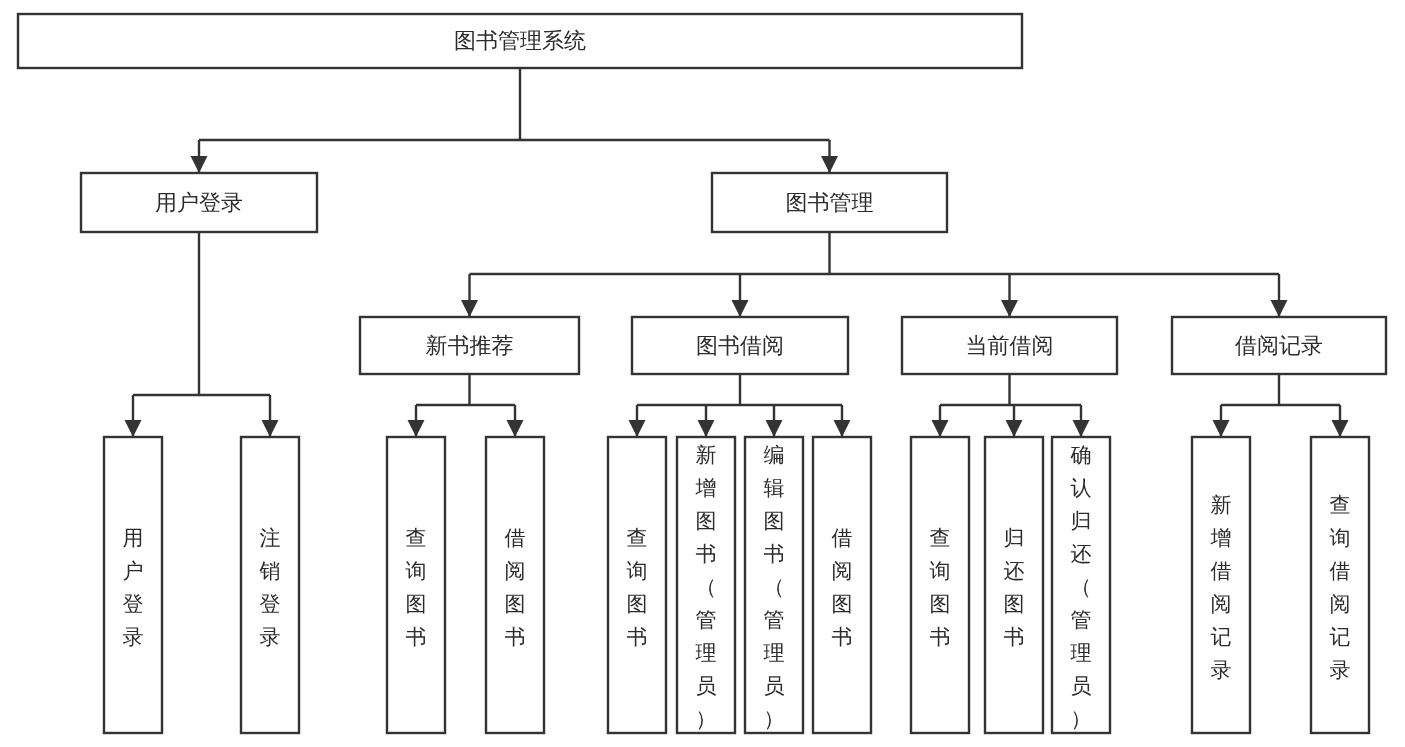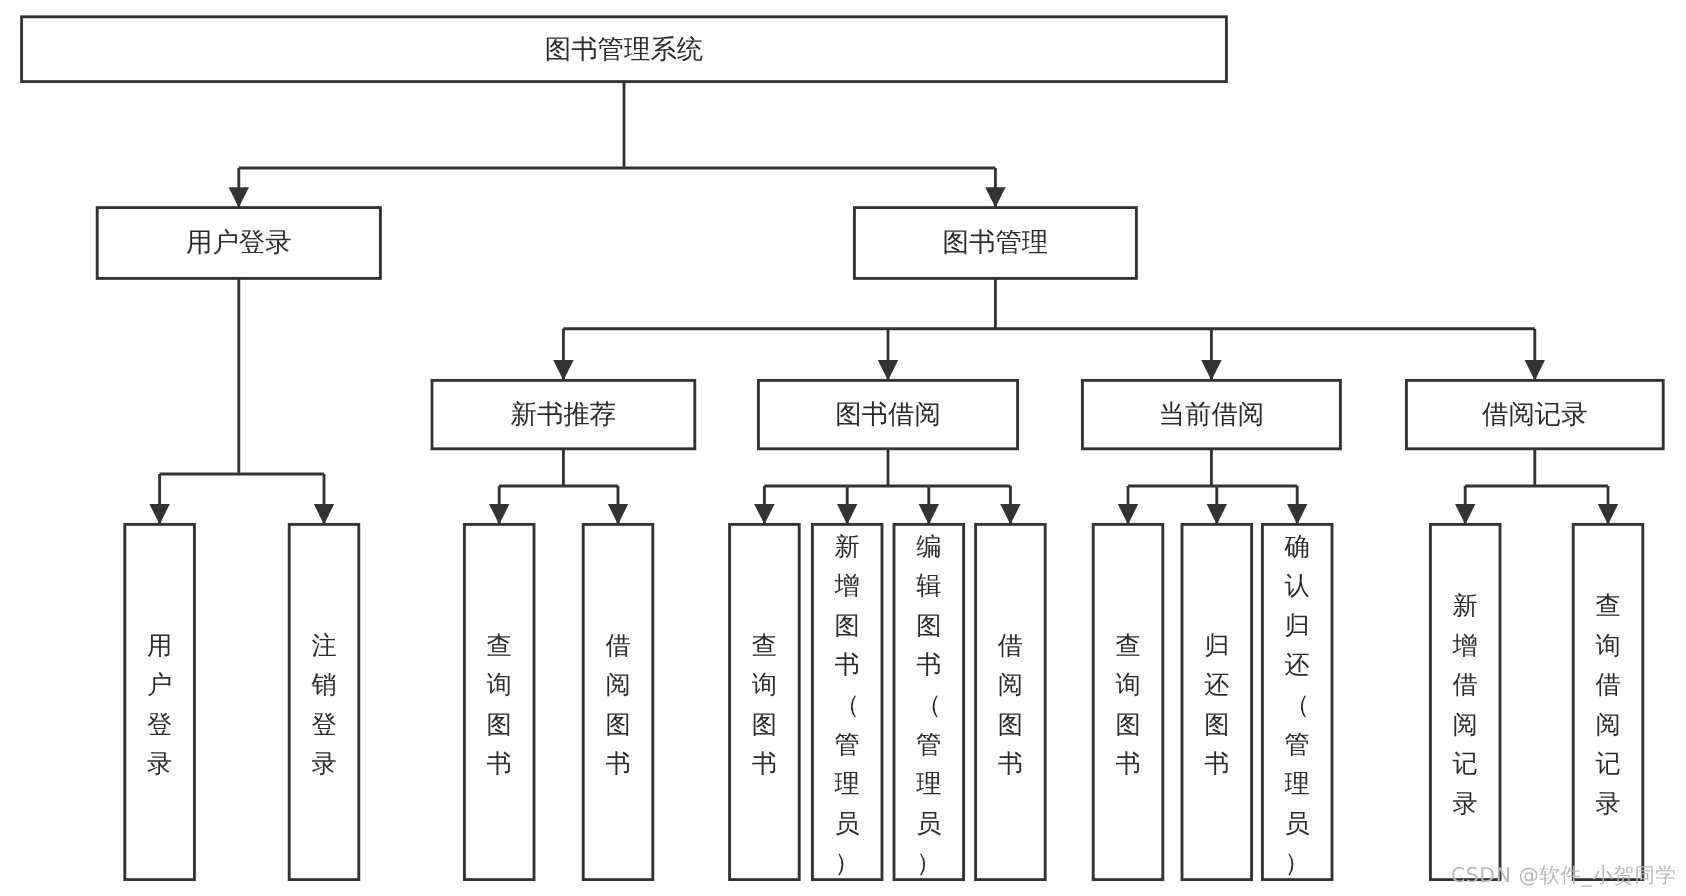--- a/index.html
+++ b/index.html
@@ -204,15 +204,14 @@
           <rect x="1192" y="437" width="58" height="296" class="node-box"></rect>
           <text x="1221" class="node-label-v"><tspan x="1221" y="511.74">新</tspan><tspan x="1221" y="544.74">增</tspan><tspan x="1221" y="577.74">借</tspan><tspan x="1221" y="610.74">阅</tspan><tspan x="1221" y="643.74">记</tspan><tspan x="1221" y="676.74">录</tspan></text>
         </g>
         <g>
           <rect x="1311" y="437" width="58" height="296" class="node-box"></rect>
           <text x="1340" class="node-label-v"><tspan x="1340" y="511.74">查</tspan><tspan x="1340" y="544.74">询</tspan><tspan x="1340" y="577.74">借</tspan><tspan x="1340" y="610.74">阅</tspan><tspan x="1340" y="643.74">记</tspan><tspan x="1340" y="676.74">录</tspan></text>
         </g>
       </g>
   </svg>
 
-  <div class="watermark-text">CSDN @软件_小贺同学</div>
 
 </div>
 
 </body></html>

